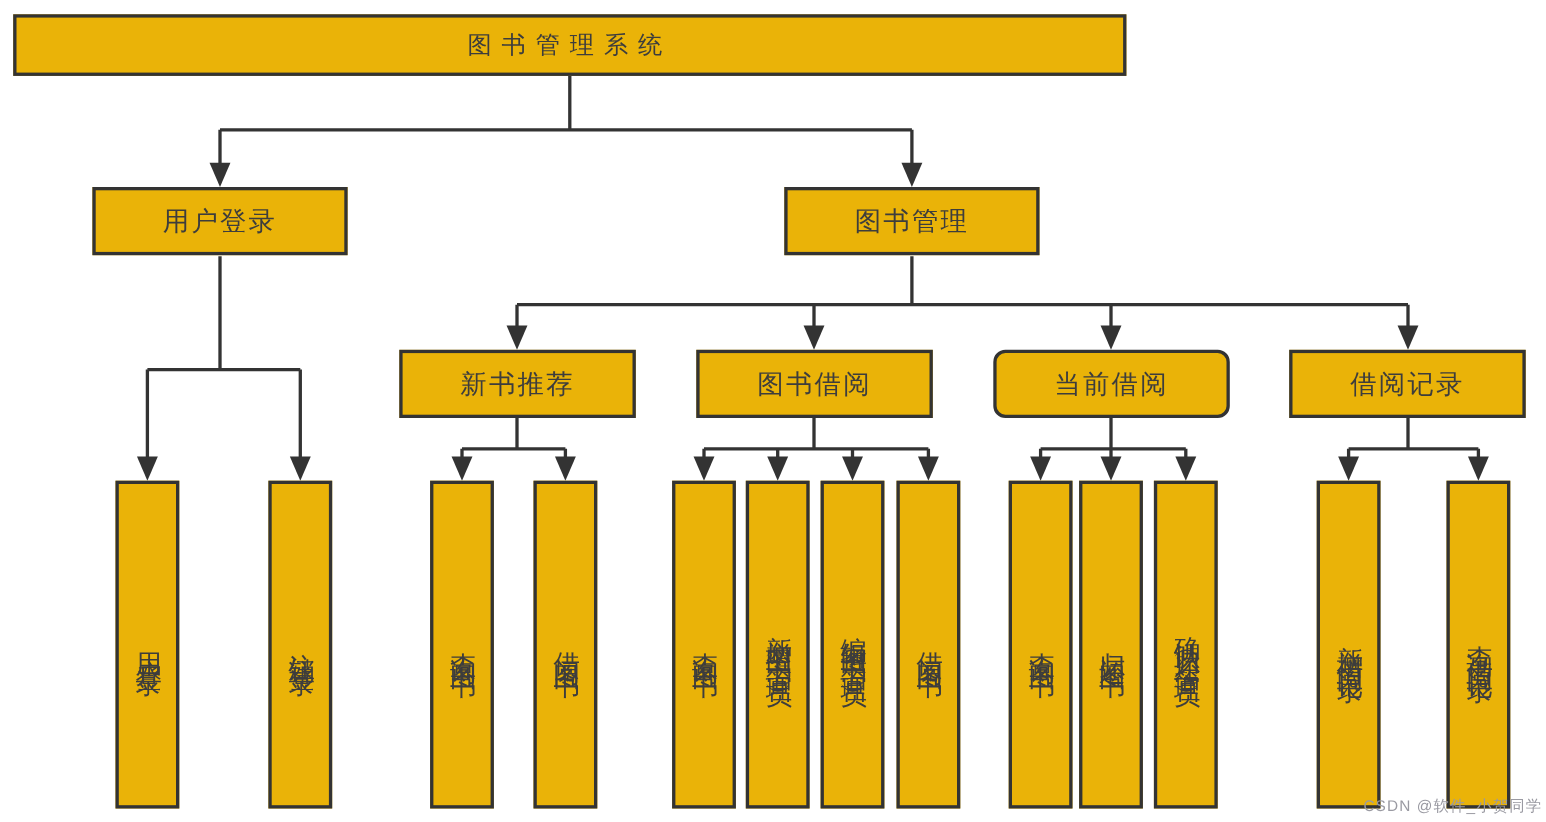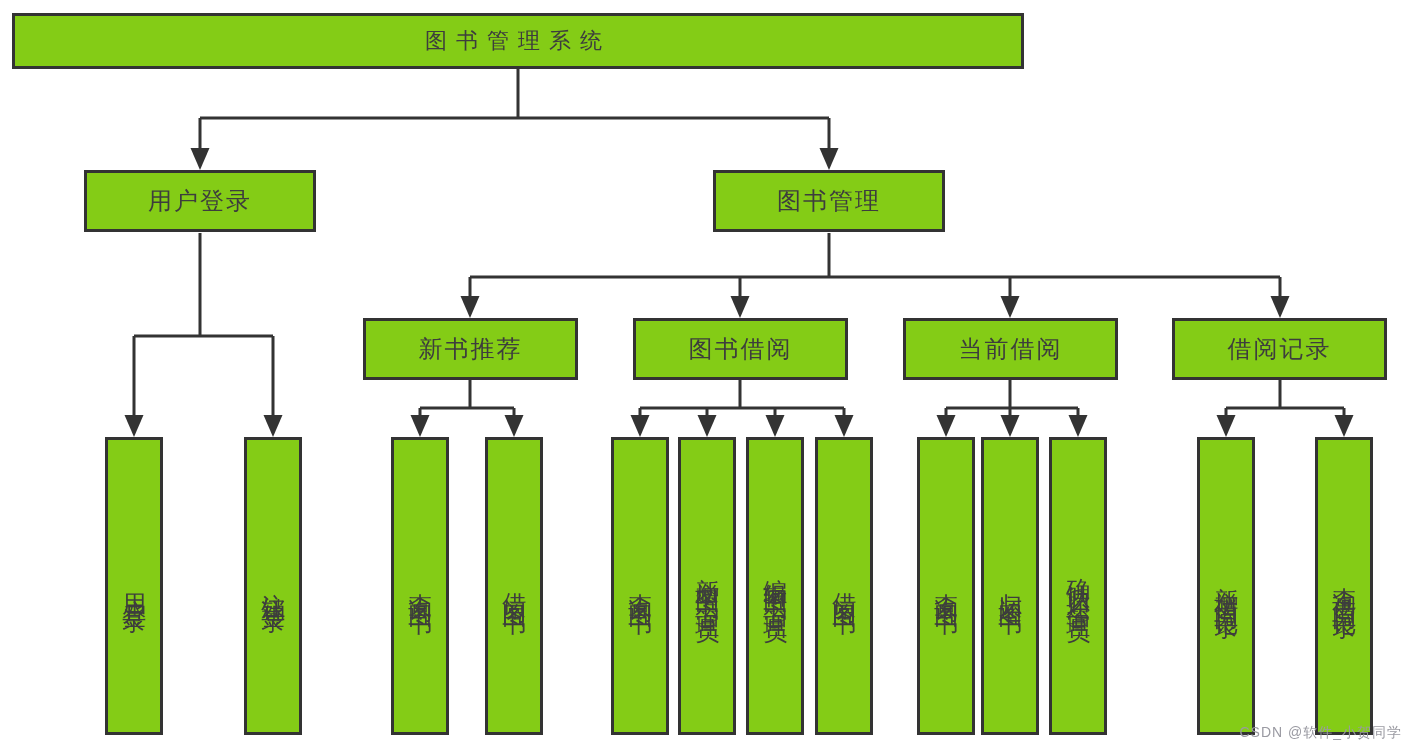--- a/index.html
+++ b/index.html
@@ -7,21 +7,21 @@
     position:relative;
     width:1405px;height:747px;
     background:#ffffff;
     font-family:"Liberation Sans",sans-serif;
     overflow:hidden;
   }
   .connectors{position:absolute;left:0;top:0;width:1405px;height:747px;}
   .box{
     position:absolute;
     box-sizing:border-box;
-    background:#84cc16;
+    background:#eab308;
     border:3px solid #333333;
     display:flex;align-items:center;justify-content:center;
     color:#3d3d3d;
     text-align:center;
   }
   .root-box{font-size:22px;letter-spacing:9px;font-weight:400;}
   .h-box{font-size:24px;letter-spacing:2px;}
   .leaf-box{top:437px;width:58px;height:298px;}
   .leaf-box span{
     writing-mode:vertical-rl;
@@ -96,21 +96,21 @@
   <div class="box h-box" style="left:363px;top:318px;width:215px;height:62px;">
     <span>新书推荐</span>
   </div>
 
   <div class="box h-box" style="left:713px;top:170px;width:232px;height:62px;">
     <span>图书管理</span>
   </div>
   <div class="box h-box" style="left:633px;top:318px;width:215px;height:62px;text-align:center;">
     <span>图书借阅</span>
   </div>
-  <div class="box h-box" style="left:903px;top:318px;width:215px;height:62px;">
+  <div class="box h-box" style="left:903px;top:318px;width:215px;height:62px;border-radius:11px;">
     <span>当前借阅</span>
   </div>
   <div class="box h-box" style="left:1172px;top:318px;width:215px;height:62px;text-align:center;">
     <span>借阅记录</span>
   </div>
 
   <div class="box leaf-box" style="left:105px;">
     <span>用户登录</span>
   </div>
   <div class="box leaf-box" style="left:244px;">

